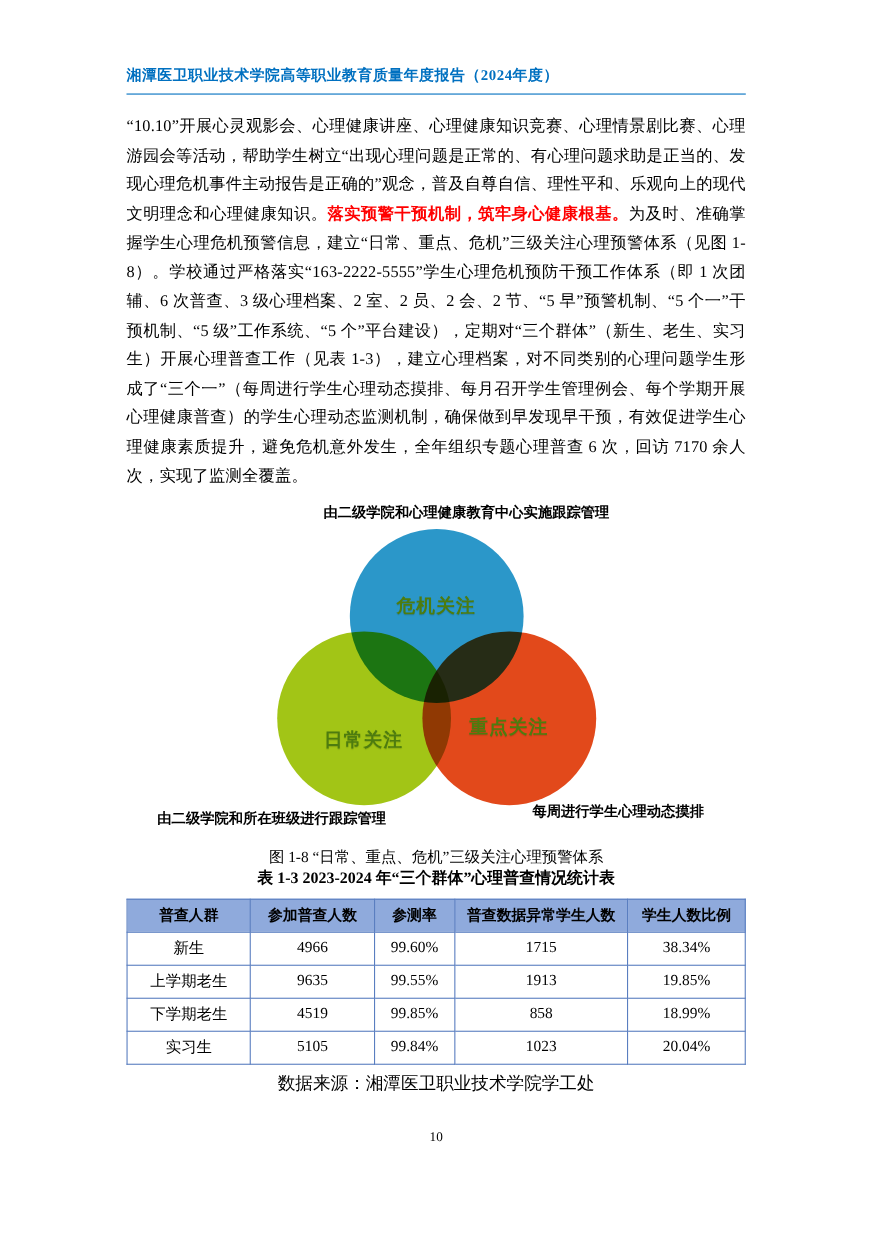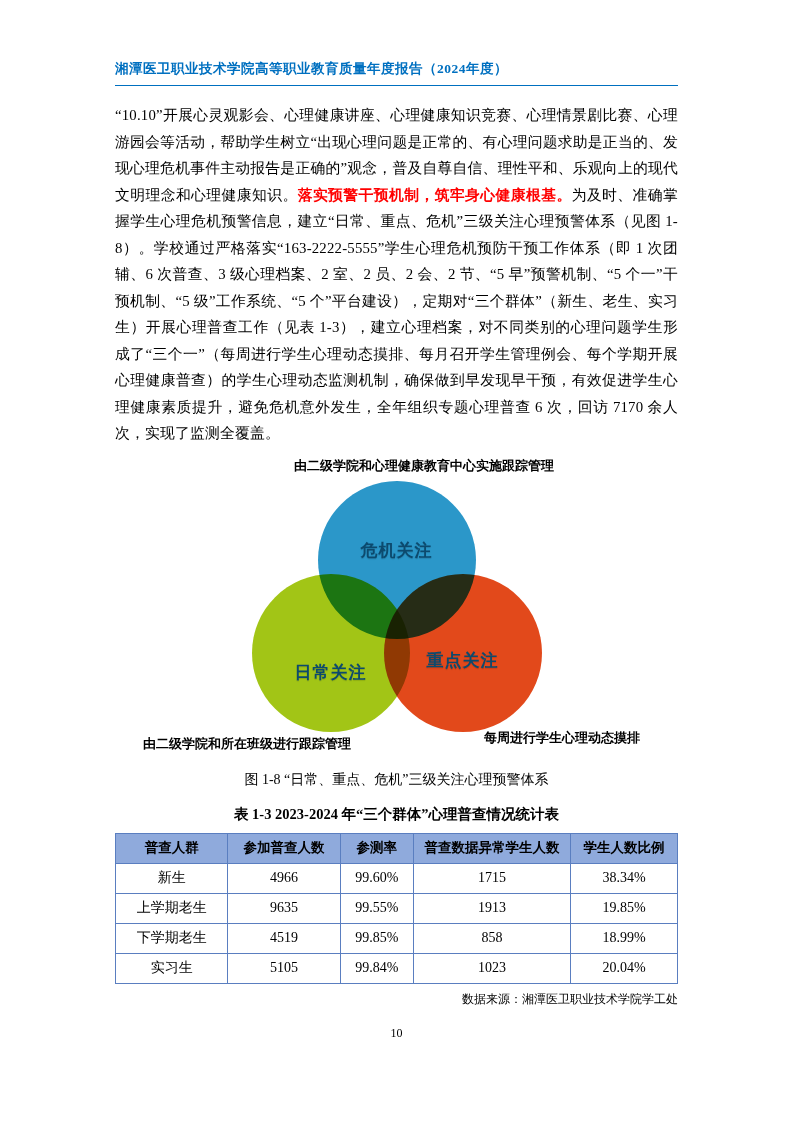--- a/index.html
+++ b/index.html
@@ -51,21 +51,21 @@
     border-radius:50%;
     mix-blend-mode:multiply;
   }
   .venn-circle.c-top   { left:91px;  top:0; }
   .venn-circle.c-left  { left:25px;  top:93px; }
   .venn-circle.c-right { left:157px; top:93px; }
   .venn-label {
     position:absolute;
     width:140px;
     text-align:center;
-    color:#0c4a6e;
+    color:#4d7c0f;
     font-family:"Liberation Sans","DejaVu Sans",sans-serif;
     font-weight:bold;
     font-size:17px;
     letter-spacing:1px;
     text-shadow:0 1px 1px rgba(0,0,0,0.15);
   }
   .venn-label.l-top   { left:100px; top:58px; }
   .venn-label.l-left  { left:34px;  top:180px; }
   .venn-label.l-right { left:166px; top:168px; }
   .venn-bottom-label {
@@ -78,21 +78,20 @@
   .venn-bottom-label.br { right:38px; bottom:10px; }
 
   .fig-caption {
     margin-top:14px;
     text-align:center;
     font-size:14px;
   }
 
   
   .table-title {
-    margin-top:16px;
     text-align:center;
     font-weight:bold;
     font-size:14.5px;
   }
   table.survey {
     margin-top:9px;
     width:100%;
     border-collapse:collapse;
     font-size:14px;
     padding-left:10px;
@@ -102,22 +101,22 @@
     text-align:center;
     padding:4px 2px;
     height:21px;
   }
   table.survey th { font-weight:bold; font-size:13.5px; }
   col.c1 { width:20%; } col.c2 { width:20%; } col.c3 { width:13%; }
   col.c4 { width:28%; } col.c5 { width:19%; }
 
   .source-note {
     margin-top:7px;
-    text-align:right;
-    font-size:12px;
+    text-align:center;
+    font-size:16px;
   }
 
   .page-number {
     position:absolute;
     left:0; right:0;
     top:1026px;
     text-align:center;
     font-size:12px;
   }
 </style>

